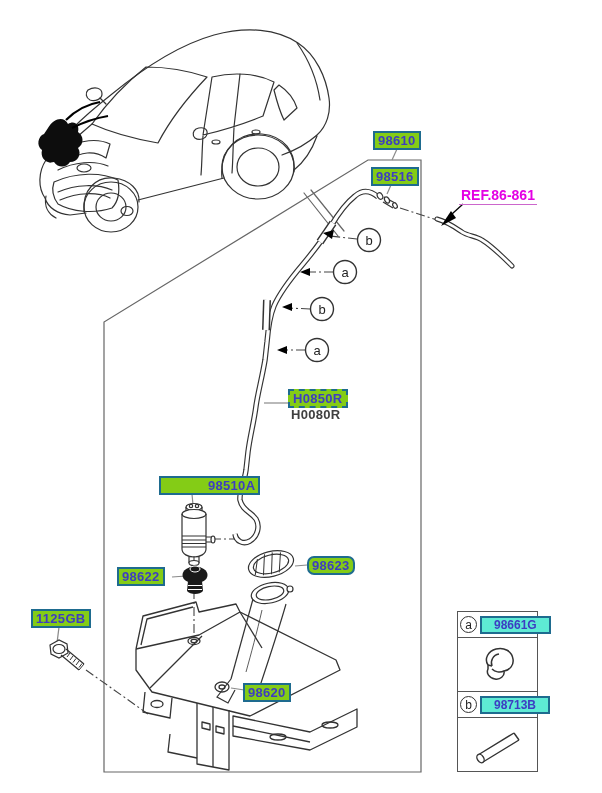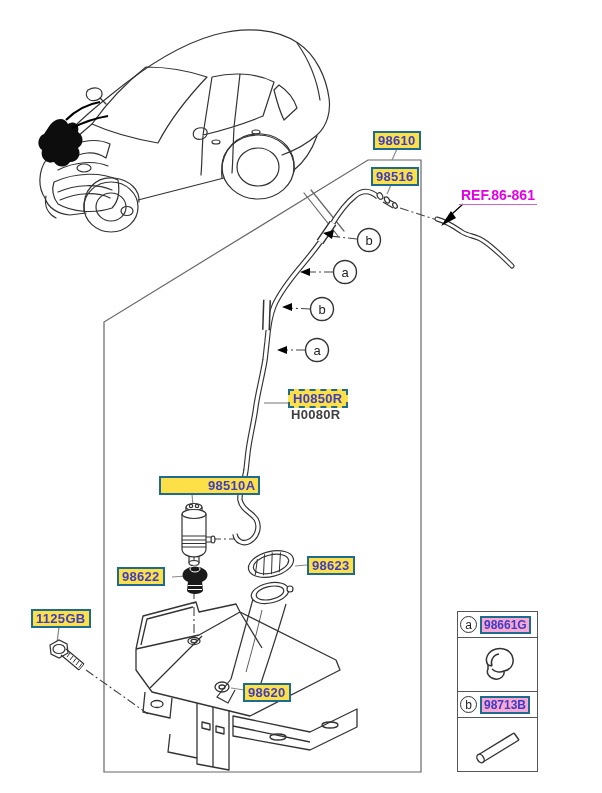--- a/index.html
+++ b/index.html
@@ -4,21 +4,21 @@
 <style>
   html,body{margin:0;padding:0;background:#fff;}
   #stage{
     position:relative;width:602px;height:793px;background:#ffffff;overflow:hidden;
     font-family:"Liberation Sans", sans-serif;
   }
   #art{position:absolute;left:0;top:0;}
   .plabel{
     position:absolute;
     border:2px solid #1e6b8f;
-    background:#fde047;
+    background:#84cc16;
     color:#3d3dc2;
     font:bold 13px/15px "Liberation Sans", sans-serif;
     padding:0 3px;
     letter-spacing:0.3px;
     white-space:nowrap;
     z-index:4;
   }
   .plabel.dashed{border-style:dashed;border-width:2px;}
   .ptext{
     position:absolute;
@@ -60,23 +60,23 @@
   }
   .leg-body{flex:1;border-bottom:1.3px solid #555;display:flex;align-items:center;justify-content:center;}
   .leg-body.last{border-bottom:none;}
   .keycircle{
     width:17px;height:17px;border:1.4px solid #333;border-radius:50%;
     display:inline-flex;align-items:center;justify-content:center;
     font:12px/12px "Liberation Sans", sans-serif;color:#222;background:#fff;
     flex:0 0 auto;box-sizing:border-box;
   }
   .leg-part{
-    border:2px solid #1e6b8f;background:#f9a8d4;color:#3d3dc2;
+    border:2px solid #1e6b8f;background:#5eead4;color:#3d3dc2;
     font:bold 12px/14px "Liberation Sans", sans-serif;
-    padding:0 2px;white-space:nowrap;
+    padding:0 12px;white-space:nowrap;
   }
 </style>
 </head>
 <body>
 
 <div id="stage">
 
   <svg id="art" width="602" height="793" viewBox="0 0 602 793" xmlns="http://www.w3.org/2000/svg">
 
     <g stroke="#333" stroke-width="1.2" fill="none" stroke-linecap="round" stroke-linejoin="round">
@@ -282,21 +282,21 @@
     </g>
   </svg>
 
   <div class="plabel" style="left:373px;top:131px;">98610</div>
   <div class="plabel" style="left:371px;top:167px;">98516</div>
   <div class="reflabel" style="left:459px;top:187px;">REF.86-861</div>
   <div class="plabel dashed" style="left:288px;top:389px;">H0850R</div>
   <div class="ptext" style="left:291px;top:407px;">H0080R</div>
   <div class="plabel" style="left:159px;top:476px;padding-left:47px;">98510A</div>
   <div class="plabel" style="left:117px;top:567px;">98622</div>
-  <div class="plabel" style="left:307px;top:556px;">98623</div>
+  <div class="plabel" style="left:307px;top:556px;border-radius:7px;">98623</div>
   <div class="plabel" style="left:31px;top:609px;">1125GB</div>
   <div class="plabel" style="left:243px;top:683px;">98620</div>
 
   <div id="legend">
     <div class="leg-head">
       <span class="keycircle">a</span>
       <span class="leg-part">98661G</span>
     </div>
     <div class="leg-body">
       <svg width="56" height="48" viewBox="0 0 56 48">

